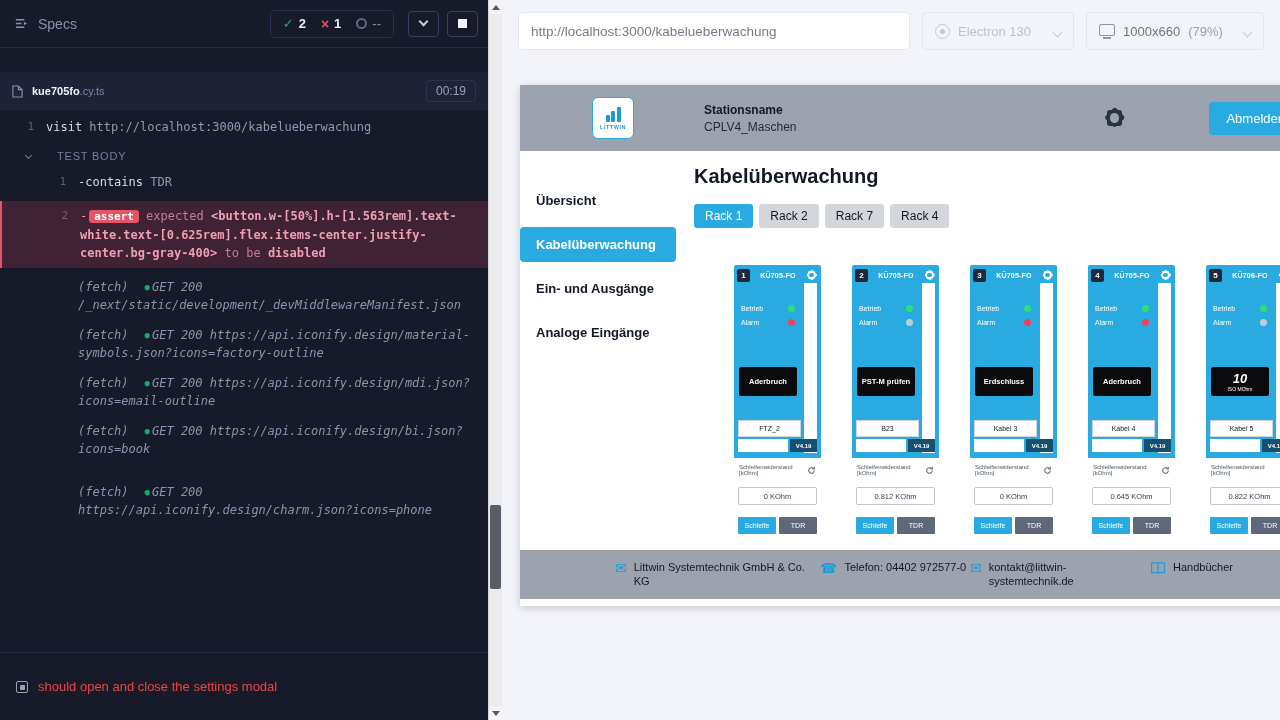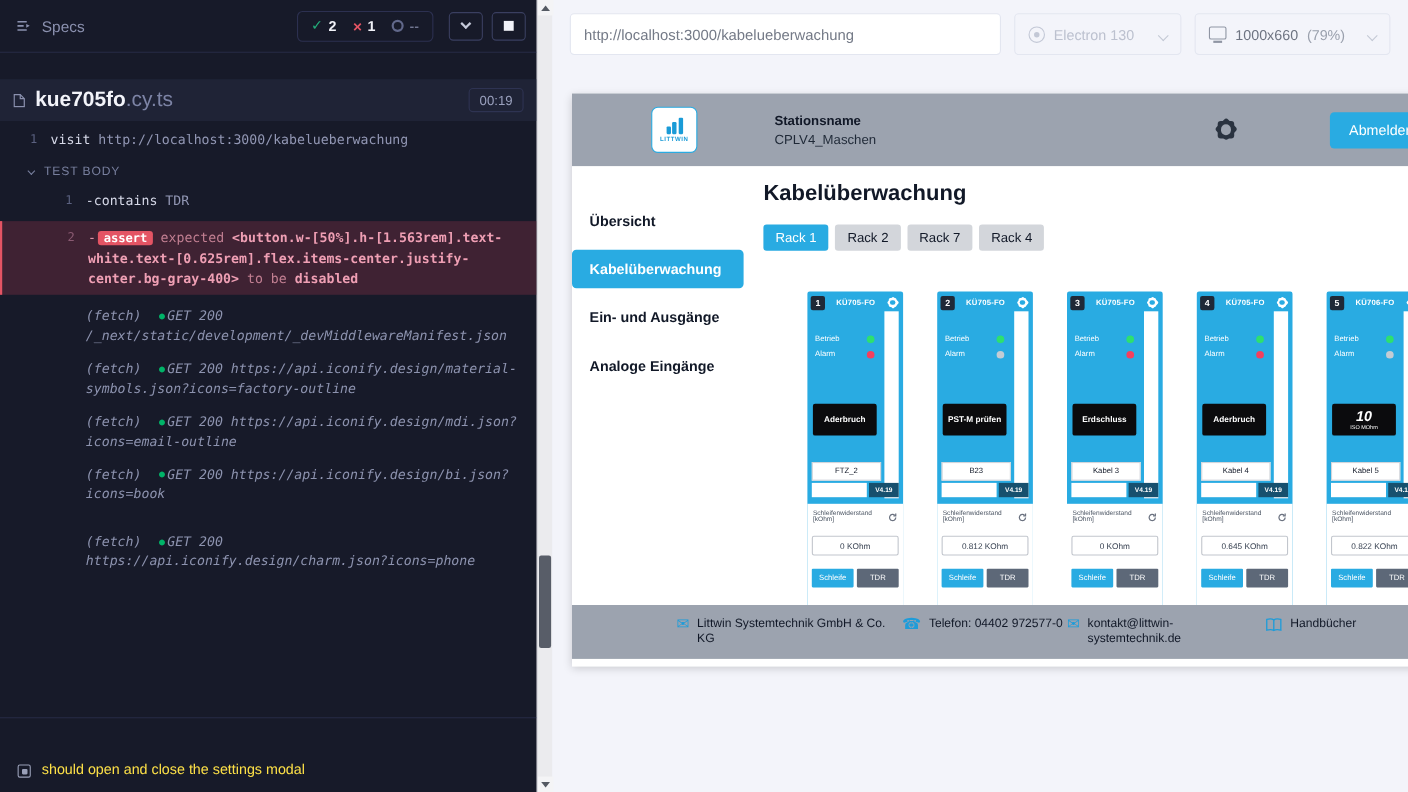--- a/index.html
+++ b/index.html
@@ -17,48 +17,48 @@
   .ck { color:#23ab79; font-style:normal; font-size:13px; font-family:"DejaVu Sans",sans-serif; }
   .xx { color:#e45464; font-style:normal; font-weight:700; font-size:14px; }
   .ring { width:11px; height:11px; border:2px solid #61688a; border-radius:50%; display:inline-block; }
   .dim { color:#8b91af !important; font-weight:400 !important; }
   .rbtns { display:flex; gap:8px; margin-left:14px; }
   .rbtn { width:31px; height:26px; background:transparent; border:1px solid #3a3f60; border-radius:4px; display:flex; align-items:center; justify-content:center; color:#c6cada; cursor:pointer; }
   .chev { display:inline-block; width:7px; height:7px; border-right:2px solid currentColor; border-bottom:2px solid currentColor; transform:rotate(45deg); margin-top:-4px; }
   .stopsq { width:9px; height:9px; background:#f1f2f8; display:inline-block; }
 
   .spec-row { margin-top:24px; height:38px; flex:none; background:#1f2336; display:flex; align-items:center; padding:0 12px; gap:9px; }
-  .spec-name { font-size:19px; color:#7d84a6; }
+  .spec-name { font-size:11px; color:#7d84a6; }
   .spec-name b { color:#f3f4fa; font-weight:700; }
   .spec-name i { font-style:normal; color:#7d84a6; }
   .timer { margin-left:auto; border:1px solid #2e3352; color:#9aa0bd; font-size:12px; border-radius:4px; padding:3px 9px; }
 
   .log { flex:1; overflow:hidden; font-family:"DejaVu Sans Mono",monospace; font-size:12px; padding-top:2px; }
   .row { display:flex; padding:6px 10px 6px 0; line-height:1.5; }
   .row .num { width:46px; flex:none; text-align:right; padding-right:12px; color:#5b6180; font-size:11px; padding-top:1px; }
   .row.nested .num { width:78px; }
   .row .body { flex:1; min-width:0; overflow-wrap:break-word; }
   .cmdname { color:#d6d9e8; }
   .arg { color:#9297b4; }
-  .section { padding:8px 10px 5px 26px; color:#787f9e; font-size:11px; letter-spacing:.8px; display:flex; gap:9px; align-items:center; font-family:"Liberation Sans",sans-serif; }
+  .section { padding:8px 10px 5px 26px; color:#787f9e; font-size:11px; letter-spacing:.8px; display:flex; gap:26px; align-items:center; font-family:"Liberation Sans",sans-serif; }
   .section .chev { width:5px; height:5px; border-width:1.5px; margin-top:-2px; }
 
   .row.failed { background:#3f2233; border-left:2px solid #e45464; margin:4px 0; }
   .row.failed .num { color:#8a5a72; }
   .dash { color:#e899ae; }
   .badge { background:#e45464; color:#fff; font-weight:700; border-radius:3px; padding:0 5px; font-size:11px; margin:0 7px 0 2px; }
   .amut { color:#c27f92; }
   .asel { color:#ef9fb4; font-weight:700; }
   .astate { color:#ef9fb4; font-weight:700; }
 
   .row.fetch .body { font-style:italic; color:#8d93af; }
   .fname { margin-right:16px; }
   .dot { color:#00b368; font-style:normal; font-size:9px; margin-right:2px; vertical-align:1px; }
 
-  .r-bottom { flex:none; height:68px; border-top:1px solid #262a44; padding:13px 16px; display:flex; gap:10px; align-items:flex-end; color:#fde047; font-size:13px; }
+  .r-bottom { flex:none; height:68px; border-top:1px solid #262a44; padding:13px 16px; display:flex; gap:10px; align-items:center; color:#ef4444; font-size:13px; }
   .test-ic { width:12px; height:12px; border:1.5px solid #9aa0b8; border-radius:2px; position:relative; display:inline-block; flex:none; margin-top:1px; }
   .test-ic::after { content:""; position:absolute; inset:2.5px; background:#9aa0b8; border-radius:1px; }
 
   
   .vscroll { width:14px; flex:none; background:#ebebee; position:relative; border-left:1px solid #d8d8dc; }
   .sarr { position:absolute; left:0; width:14px; height:14px; display:flex; align-items:center; justify-content:center; background:#f4f4f6; cursor:pointer; }
   .sarr.up { top:0; } .sarr.down { bottom:0; }
   .tri-up { width:0; height:0; border-left:4px solid transparent; border-right:4px solid transparent; border-bottom:5px solid #555a63; }
   .tri-dn { width:0; height:0; border-left:4px solid transparent; border-right:4px solid transparent; border-top:5px solid #555a63; }
   .sthumb { position:absolute; top:505px; height:84px; left:1px; right:1px; background:#585d68; border-radius:2px; cursor:pointer; }

